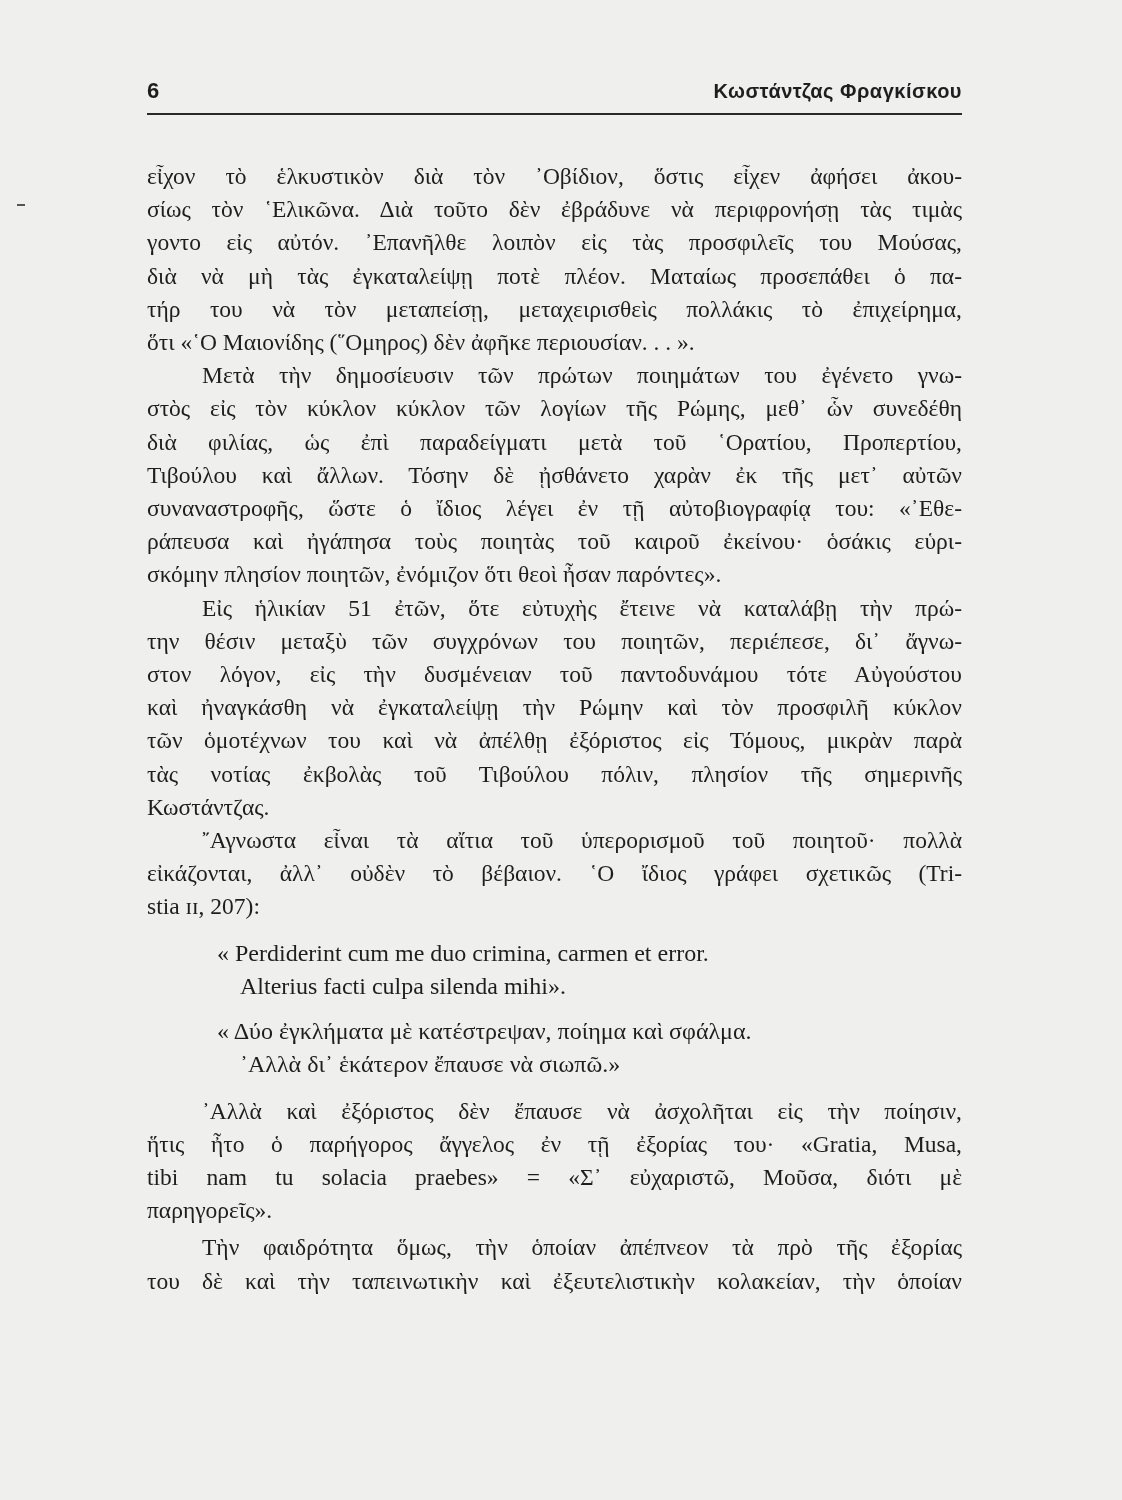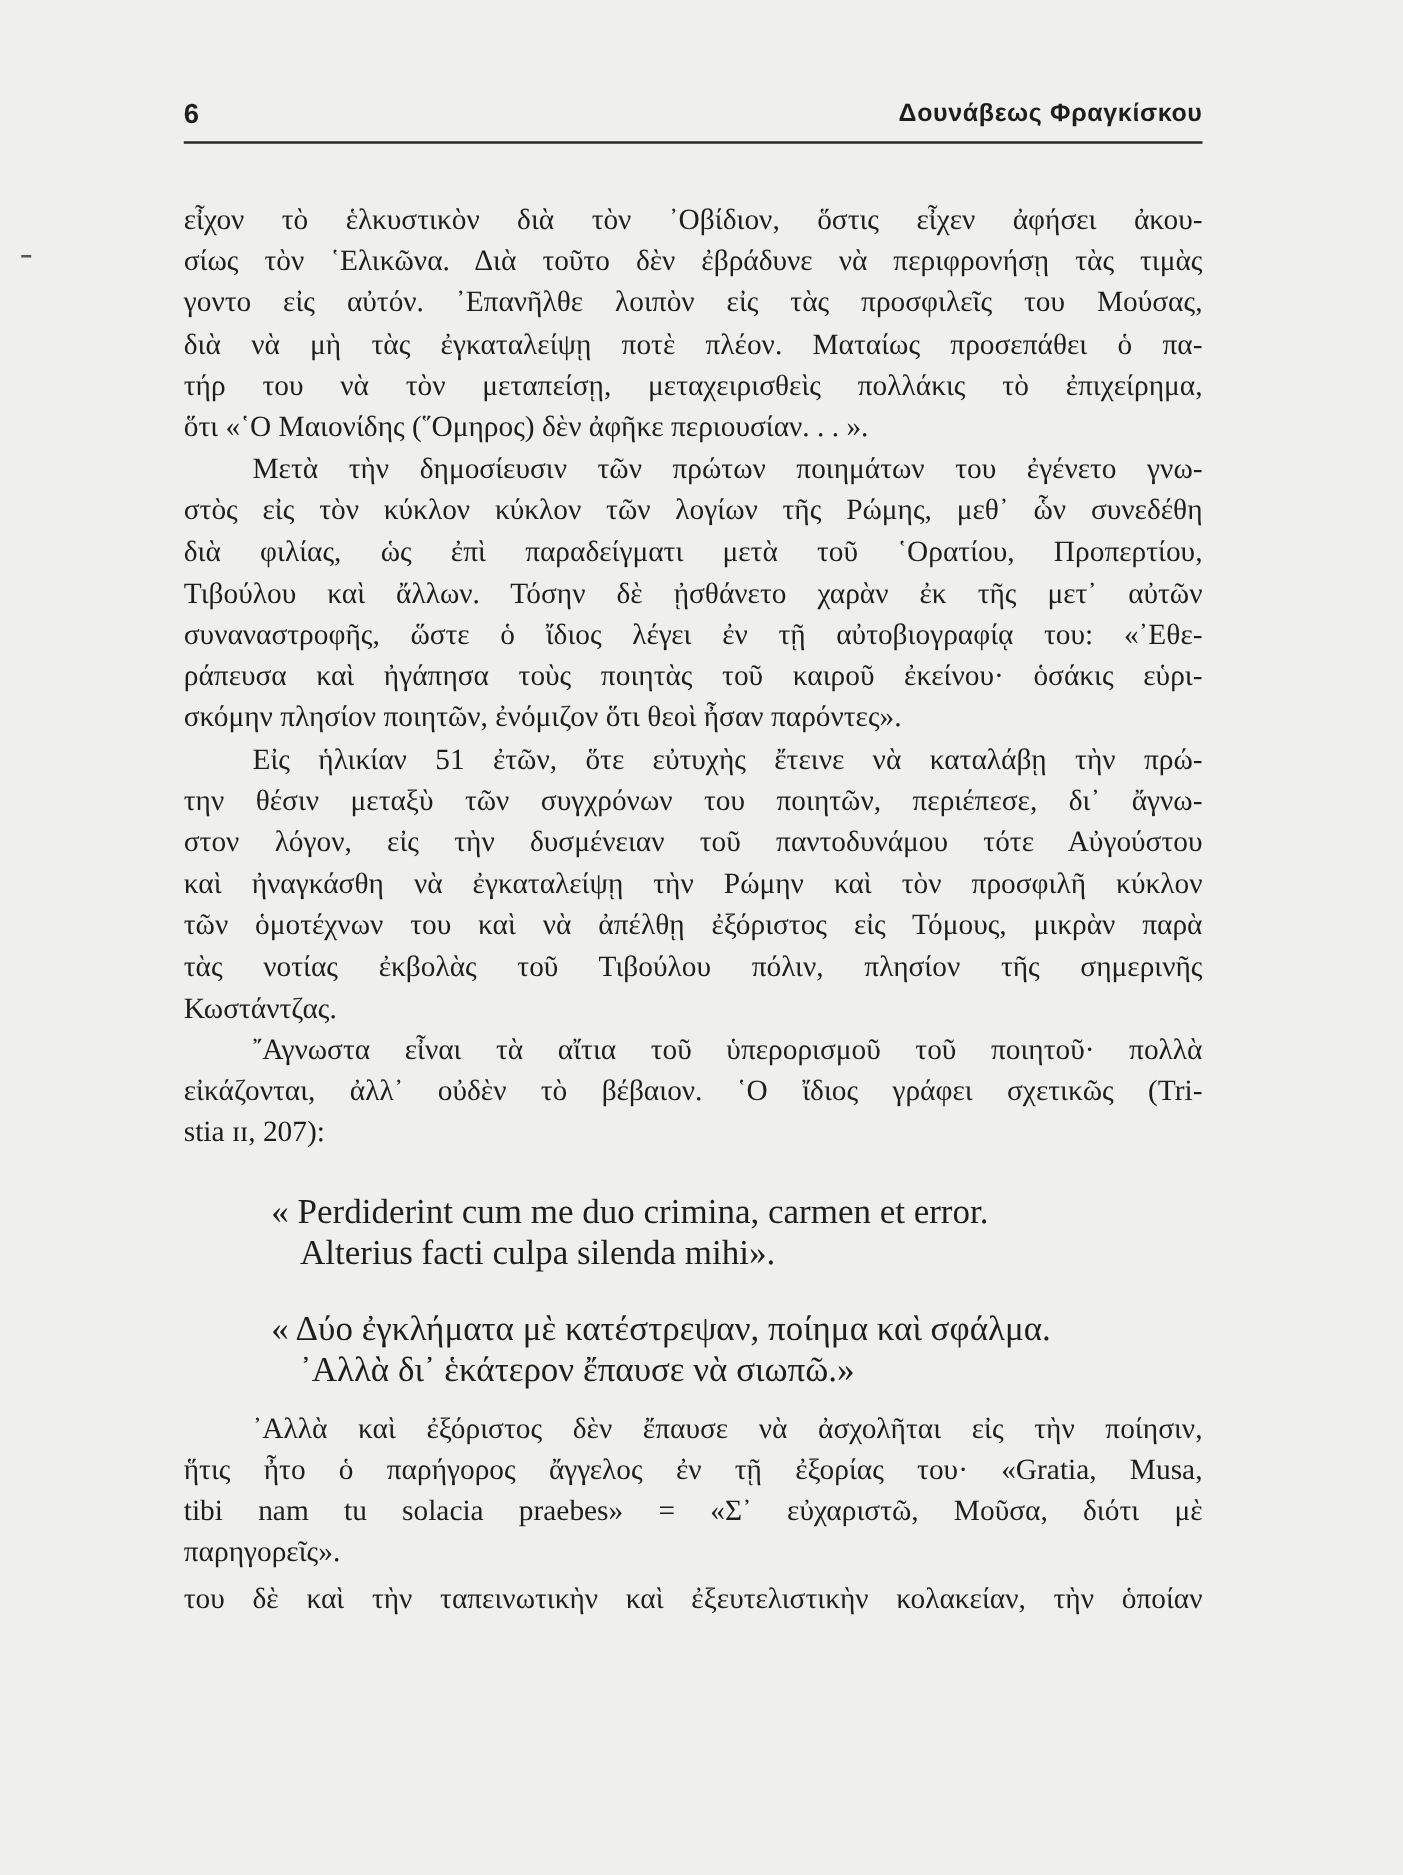--- a/index.html
+++ b/index.html
@@ -31,41 +31,41 @@
     position: absolute; left: 147px; top: 160px; width: 815px;
     font-family: "Liberation Serif", serif;
     font-size: 23.5px; line-height: 33.2px;
     text-align: justify;
   }
   .body-text p { margin: 0; }
   .indent { text-indent: 55px; }
   .line { display: block; text-align: justify; text-align-last: justify; white-space: nowrap; }
   .line.last { text-align-last: left; }
   .quote {
-    margin: 16px 0 0 70px;
-    font-size: 28px; line-height: 33px;
+    margin: 0 0 0 70px;
+    font-size: 24px; line-height: 33px;
   }
   .quote .qline { display: block; white-space: nowrap; }
   .quote .cont { padding-left: 23px; }
   .gap-a { height: 13px; }
   .gap-b { height: 12px; }
   .gap-c { height: 14px; }
   .mark {
     position: absolute; left: 17px; top: 204px; width: 8px; height: 2px; background: #555;
   }
 </style>
 </head>
 <body>
 
 <div class="page">
   <div class="mark"></div>
 
   <div class="header">
     <span class="page-num">6</span>
-    <span class="running-title">Δουνάβεως Φραγκίσκου</span>
+    <span class="running-title">Κωστάντζας Φραγκίσκου</span>
   </div>
   <div class="rule"></div>
 
   <div class="body-text">
 
     <p>
       <span class="line">εἶχον τὸ ἑλκυστικὸν διὰ τὸν ᾿Οβίδιον, ὅστις εἶχεν ἀφήσει ἀκου-</span>
       <span class="line">σίως τὸν ῾Ελικῶνα. Διὰ τοῦτο δὲν ἐβράδυνε νὰ περιφρονήσῃ τὰς τιμὰς</span>
       <span class="line">γοντο εἰς αὐτόν. ᾿Επανῆλθε λοιπὸν εἰς τὰς προσφιλεῖς του Μούσας,</span>
       <span class="line">διὰ νὰ μὴ τὰς ἐγκαταλείψῃ ποτὲ πλέον. Ματαίως προσεπάθει ὁ πα-</span>
@@ -112,16 +112,17 @@
     <div class="gap-c"></div>
 
     <p>
       <span class="line indent">᾿Αλλὰ καὶ ἐξόριστος δὲν ἔπαυσε νὰ ἀσχολῆται εἰς τὴν ποίησιν,</span>
       <span class="line">ἥτις ἦτο ὁ παρήγορος ἄγγελος ἐν τῇ ἐξορίας του· «Gratia, Musa,</span>
       <span class="line">tibi nam tu solacia praebes» = «Σ᾿ εὐχαριστῶ, Μοῦσα, διότι μὲ</span>
       <span class="line last">παρηγορεῖς».</span>
     </p>
 
     <p style="margin-top:4px;">
+      <span class="line indent">Τὴν φαιδρότητα ὅμως, τὴν ὁποίαν ἀπέπνεον τὰ πρὸ τῆς ἐξορίας</span>
       <span class="line">του δὲ καὶ τὴν ταπεινωτικὴν καὶ ἐξευτελιστικὴν κολακείαν, τὴν ὁποίαν</span>
     </p>
   </div>
 </div>
 
 </body></html>

